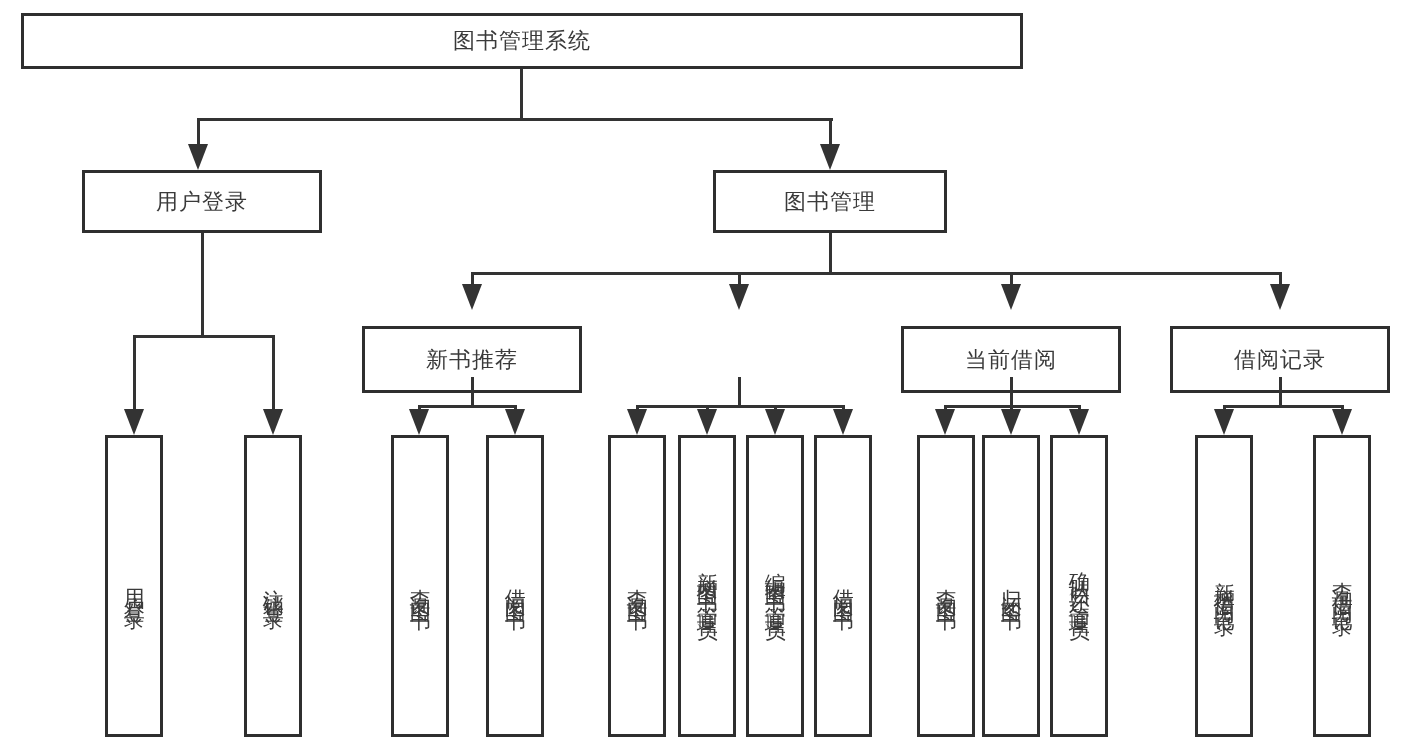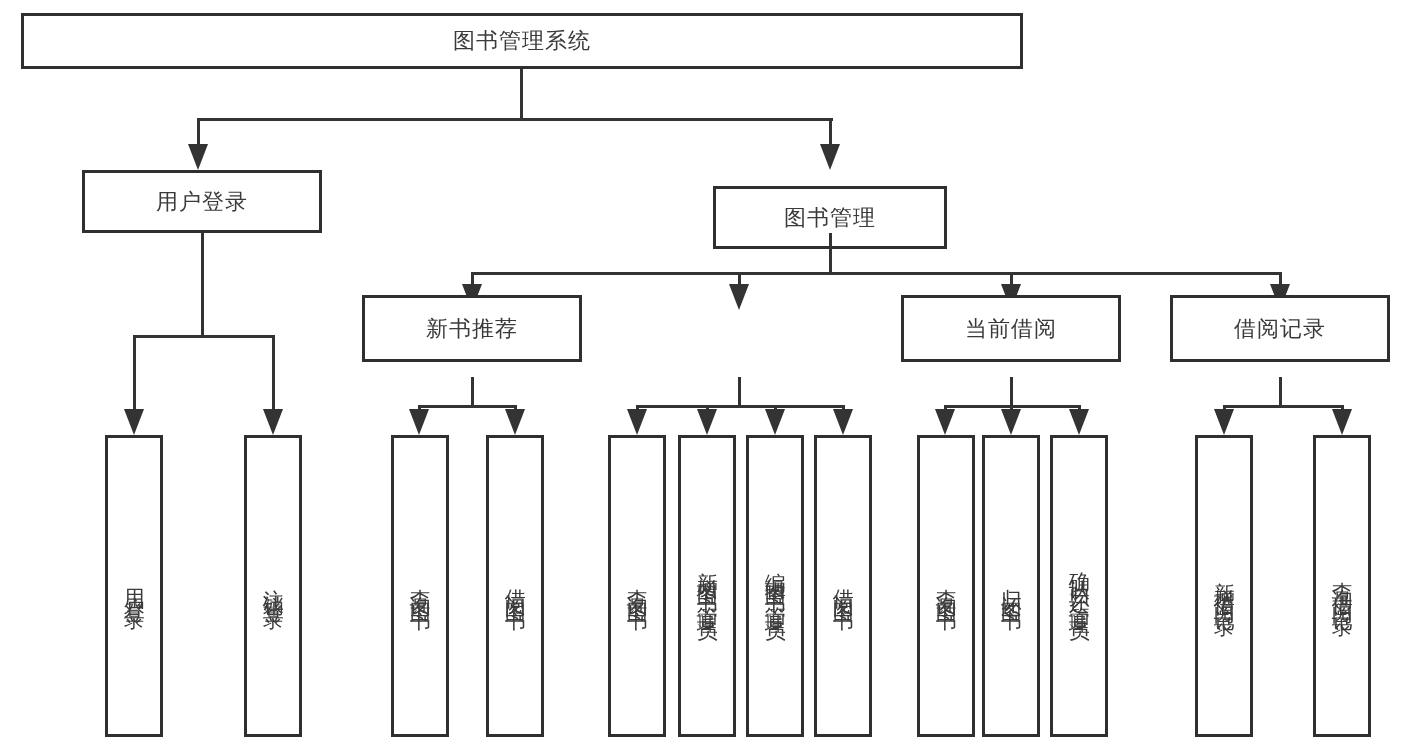--- a/index.html
+++ b/index.html
@@ -20,23 +20,23 @@
   .hl{position:absolute;height:3px;background:#333333;}
   .arr{
     position:absolute;width:0;height:0;
     border-left:10px solid transparent;border-right:10px solid transparent;
     border-top:26px solid #333333;
   }
   
   #n-root{left:21px;top:13px;width:1002px;height:56px;}
   
   #n-login{left:82px;top:170px;width:240px;height:63px;}
-  #n-mgmt{left:713px;top:170px;width:234px;height:63px;margin-top:16px;}
+  #n-mgmt{left:713px;top:170px;width:234px;height:63px;}
   
-  .l3{top:295px;width:220px;height:67px;}
+  .l3{top:326px;width:220px;height:67px;}
   #n-rec{left:362px;} #n-borrow{left:629px;} #n-current{left:901px;} #n-records{left:1170px;}
   
   .leaf{top:435px;width:58px;height:302px;}
   #lf-0{left:105px;} #lf-1{left:244px;}
   #lf-2{left:391px;} #lf-3{left:486px;}
   #lf-4{left:608px;} #lf-5{left:678px;} #lf-6{left:746px;} #lf-7{left:814px;}
   #lf-8{left:917px;} #lf-9{left:982px;} #lf-10{left:1050px;}
   #lf-11{left:1195px;} #lf-12{left:1313px;}
   
   #watermark{

